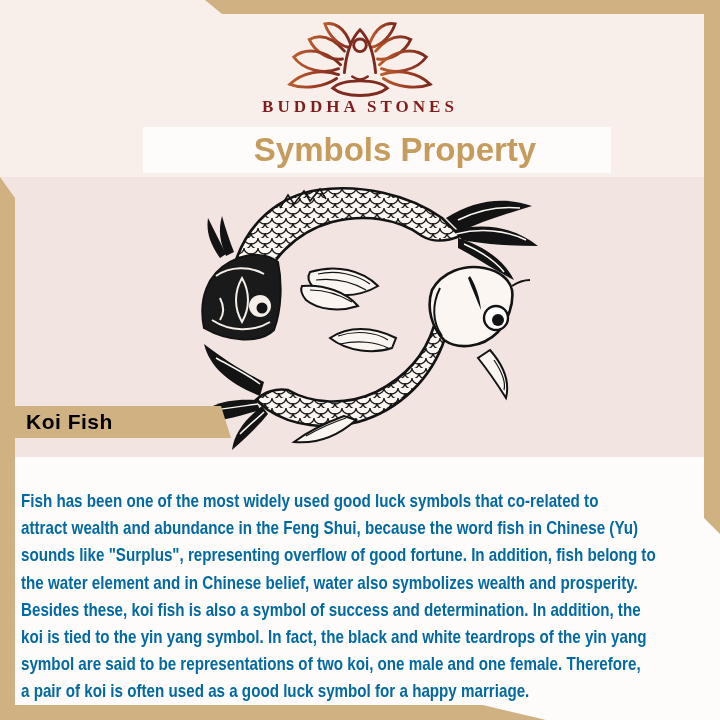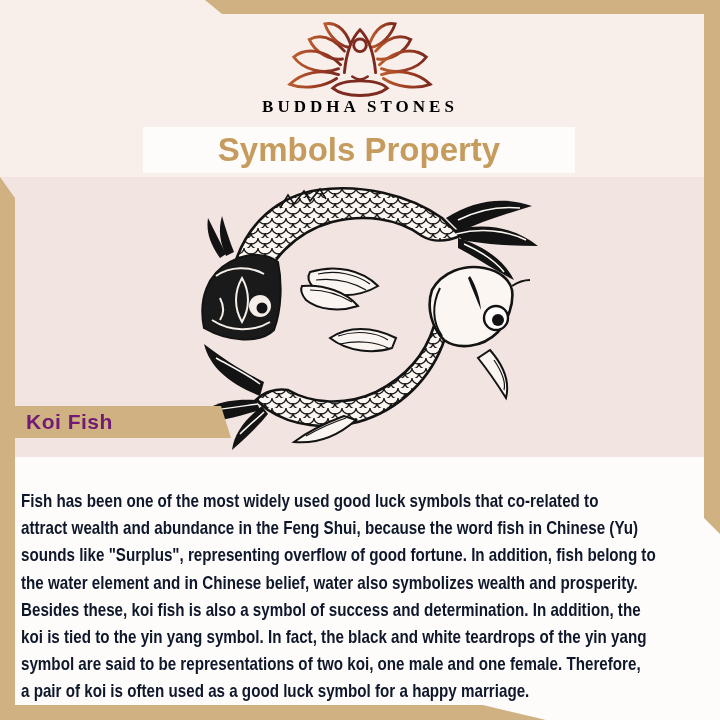--- a/index.html
+++ b/index.html
@@ -16,39 +16,39 @@
   .frame-right{left:704px;top:0;width:16px;height:534px;
     clip-path:polygon(0 0,16px 0,16px 534px,0 518px);}
   .frame-left{left:0;top:177px;width:15px;height:543px;
     clip-path:polygon(0 0,15px 21px,15px 543px,0 543px);}
   .frame-bottom{left:0;top:705px;width:720px;height:15px;
     clip-path:polygon(0 0,483px 0,546px 15px,0 15px);}
   .logo{position:absolute;left:282px;top:16px;width:156px;height:82px;}
   .brand-name{
     position:absolute;left:0;top:97px;width:720px;text-align:center;
     font-family:"Liberation Serif",serif;font-size:17px;font-weight:600;
-    letter-spacing:4px;color:#000000;
+    letter-spacing:4px;color:#7f1d1d;
   }
   .title-banner{
     position:absolute;left:143px;top:127px;width:432px;height:46px;
     background:#fdfcfa;text-align:center;line-height:46px;
-    font-size:33px;font-weight:bold;color:#c59c5e;letter-spacing:0px;
+    font-size:33px;font-weight:bold;color:#c59c5e;letter-spacing:0px;padding-left:36px;
   }
   .fish-art{position:absolute;left:160px;top:178px;width:410px;height:280px;}
   .koi-banner{
     position:absolute;left:15px;top:406px;width:216px;height:32px;
     background:#d0b181;clip-path:polygon(0 0,206px 0,216px 32px,0 32px);
     line-height:32px;padding-left:11px;box-sizing:border-box;
-    font-size:21px;font-weight:bold;color:#701a75;letter-spacing:.5px;
+    font-size:21px;font-weight:bold;color:#000000;letter-spacing:.5px;
   }
   .star-line{
     position:absolute;left:0;top:460px;width:720px;text-align:center;
     font-size:23px;font-weight:bold;color:#c7a063;letter-spacing:.3px;
   }
-  .article{position:absolute;left:21px;top:487px;width:695px;color:#0f172a;}
+  .article{position:absolute;left:21px;top:487px;width:695px;color:#0369a1;}
   .article-line{
     white-space:nowrap;font-size:18.5px;font-weight:bold;line-height:27.2px;
     transform:scaleX(.82);transform-origin:0 50%;letter-spacing:0px;
   }
 </style>
 </head>
 <body>
 
 <div class="stage">
 

